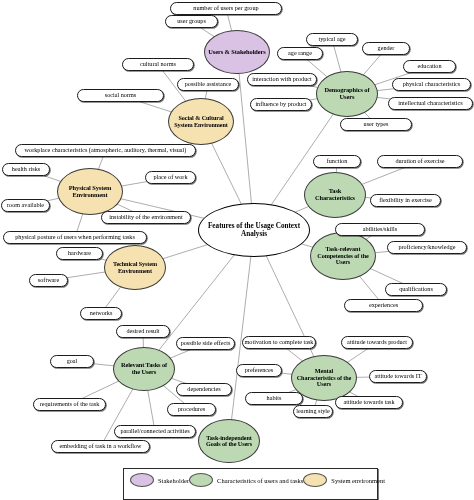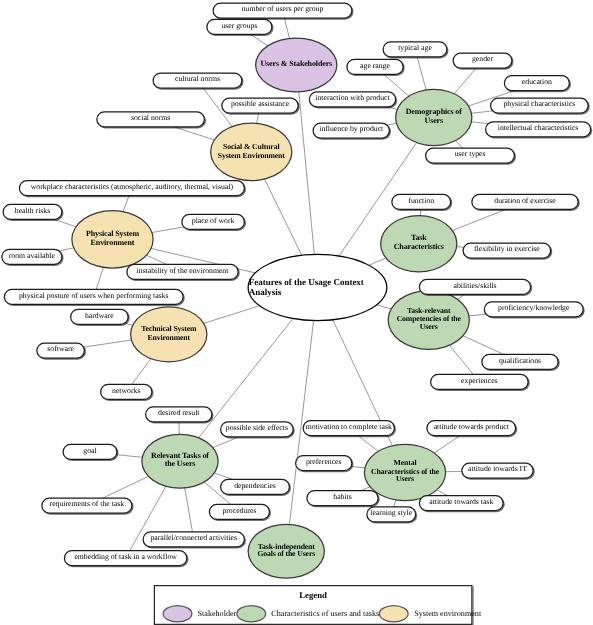--- a/index.html
+++ b/index.html
@@ -31,21 +31,21 @@
     border:1.3px solid #1c1c1c;
     border-radius:11px;
     box-sizing:border-box;
     white-space:nowrap;
     line-height:1;
     box-shadow:0.8px 0.8px 0 rgba(0,0,0,0.55);
   }
 
   .center-node{
     position:absolute;
-    display:flex;align-items:center;justify-content:center;text-align:left;
+    display:flex;align-items:center;justify-content:center;text-align:center;
     background:#ffffff;border:1.6px solid #000;border-radius:50%;
     font-weight:bold;line-height:1.15;box-sizing:border-box;
   }
 
   #legend{
     position:absolute;
     border:1.2px solid #2a2a2a;
     background:#fff;
     box-sizing:border-box;
     box-shadow:1px 1px 0 rgba(0,0,0,0.5);
@@ -289,21 +289,20 @@
       </div>
       <div class="leaf" style="left: 335px; top: 396px; width: 68px; height: 13px; font-size: 6.2px;">
         <span>attitude towards task</span>
       </div>
       <div class="leaf" style="left: 293px; top: 405px; width: 40px; height: 13px; font-size: 6.2px;">
         <span>learning style</span>
       </div>
     </div>
 
   <div id="legend" style="left: 123px; top: 468px; width: 255px; height: 32px;">
-    <div class="legend-title">Legend</div>
     <div class="legend-row">
         <div class="legend-item">
           <div class="swatch" style="background: rgb(217, 194, 228);"></div>
           <div class="legend-label">Stakeholder</div>
         </div>
         <div class="legend-item">
           <div class="swatch" style="background: rgb(188, 217, 180);"></div>
           <div class="legend-label">Characteristics of users and tasks</div>
         </div>
         <div class="legend-item">

